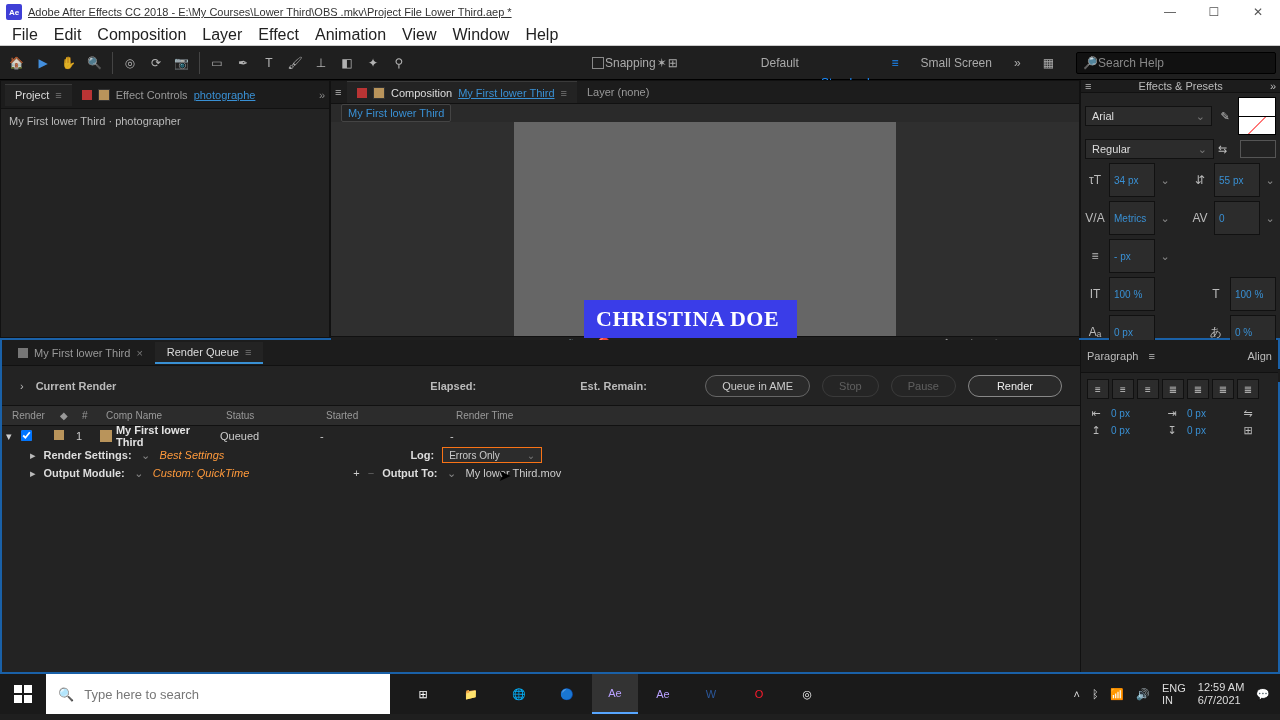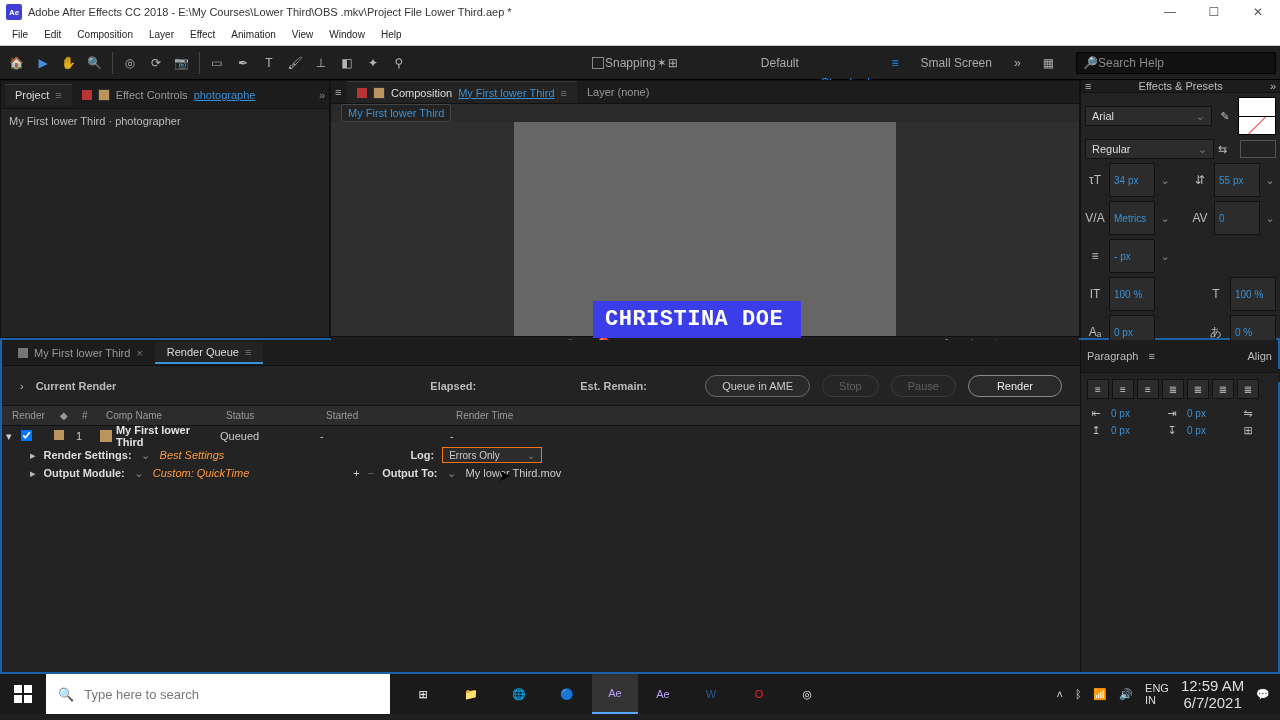--- a/index.html
+++ b/index.html
@@ -1,21 +1,21 @@
 <!DOCTYPE html>
 <html><head>
 <meta charset="utf-8">
 <style>
 * { margin:0; padding:0; box-sizing:border-box; font-family:"Segoe UI",Tahoma,sans-serif; user-select:none; }
 html,body{width:1280px;height:720px;overflow:hidden;background:#1f1f1f;}
 .titlebar{height:24px;background:#fff;display:flex;align-items:center;font-size:11px;color:#333;}
 .titlebar .ae-icon{width:16px;height:16px;background:#3f3fd6;margin:0 6px;display:flex;align-items:center;justify-content:center;color:#fff;font-size:8px;font-weight:bold;border-radius:2px;}
-.titlebar .title{flex:1;}
+.titlebar .title{flex:1;text-decoration:underline;}
 .titlebar .win-btn{width:44px;height:24px;display:flex;align-items:center;justify-content:center;color:#555;font-size:12px;}
-.menubar{height:22px;background:#fff;display:flex;align-items:center;padding:0 4px;font-size:10px;color:#222;border-bottom:1px solid #ccc;}
+.menubar{height:22px;background:#fff;display:flex;align-items:center;padding:0 4px;font-size:16px;color:#222;border-bottom:1px solid #ccc;}
 .menubar span{padding:0 8px;}
 .toolbar{height:34px;background:#1f1f1f;border-bottom:1px solid #000;display:flex;align-items:center;padding:0 4px;color:#aaa;font-size:12px;}
 .toolbar .tool{width:24px;height:24px;margin:0 1px;display:flex;align-items:center;justify-content:center;color:#ccc;opacity:.85;}
 .toolbar .sep{width:1px;height:22px;background:#444;margin:0 4px;}
 .toolbar .snap{display:flex;align-items:center;gap:1px;margin-left:180px;}
 .toolbar .right{margin-left:auto;display:flex;align-items:center;gap:22px;}
 .toolbar .ws.active{color:#1a8cff;margin-top:40px;}
 .toolbar .search{background:#111;height:22px;width:200px;border:1px solid #000;display:flex;align-items:center;padding:0 6px;color:#888;border-radius:2px;}
 .main{display:flex;height:258px;}
 .panel{background:#232323;border:1px solid #111;display:flex;flex-direction:column;color:#bbb;font-size:11px;}
@@ -25,21 +25,21 @@
 .tab .link{color:#3990d4;text-decoration:underline;}
 .tab .sq{width:10px;height:10px;background:#777;}
 .tab .comp-ic{width:12px;height:12px;background:#b9945b;border:1px solid #333;}
 .left-col{width:330px;}
 .left-col .body{padding:6px 8px;font-size:11px;color:#bbb;}
 .center-col{flex:1;display:flex;flex-direction:column;}
 .breadcrumb{height:22px;background:#2a2a2a;display:flex;align-items:center;padding:0 10px;font-size:11px;}
 .breadcrumb span.bc{color:#3990d4;padding:2px 6px;border:1px solid #444;border-radius:2px;background:#232323;}
 .viewer{flex:1;background:#2f2f2f;display:flex;align-items:center;justify-content:center;position:relative;}
 .stage{width:382px;height:214px;background:#666;position:relative;}
-.lower-third{position:absolute;left:79px;bottom:-2px;background:#3a3de8;color:#fff;font-weight:800;font-size:22px;padding:6px 18px 6px 12px;font-family:Liberation Mono, monospace;letter-spacing:0.5px;}
+.lower-third{position:absolute;left:70px;bottom:-2px;background:#3a3de8;color:#fff;font-weight:800;font-size:22px;padding:6px 18px 6px 12px;font-family:Liberation Serif, serif;letter-spacing:0.5px;}
 .viewer-controls{height:24px;background:#1e1e1e;display:flex;align-items:center;padding:0 6px;color:#bbb;font-size:11px;gap:4px;border-top:1px solid #111;}
 .vc-item{padding:0 6px;display:flex;align-items:center;gap:4px;}
 .vc-item .chev{color:#888;}
 .right-col{width:200px;display:flex;flex-direction:column;background:#232323;border-left:1px solid #111;color:#bbb;font-size:11px;}
 .right-col .tabs{justify-content:space-between;}
 .char-panel{flex:1;padding:4px;display:flex;flex-direction:column;gap:4px;}
 .char-row{display:flex;align-items:center;gap:4px;}
 .char-sel{flex:1;height:20px;background:#2c2c2c;border:1px solid #111;display:flex;align-items:center;padding:0 6px;color:#ddd;justify-content:space-between;}
 .char-sel .chev{color:#777;}
 .color-sw{width:38px;height:38px;border:1px solid #000;display:flex;flex-direction:column;}
@@ -88,21 +88,21 @@
 
 .taskbar{height:40px;background:#1a1a1a;display:flex;align-items:center;color:#fff;font-size:11px;}
 .taskbar .start{width:46px;height:100%;display:flex;align-items:center;justify-content:center;background:#1a1a1a;}
 .taskbar .start .win{width:18px;height:18px;display:grid;grid-template-columns:1fr 1fr;grid-template-rows:1fr 1fr;gap:2px;}
 .taskbar .start .win div{background:#fff;}
 .taskbar .search{flex:0 0 344px;height:100%;background:#fff;display:flex;align-items:center;padding:0 12px;color:#777;gap:10px;font-size:13px;}
 .taskbar .icons{display:flex;align-items:center;height:100%;padding-left:10px;gap:2px;}
 .taskbar .tb-ic{width:46px;height:100%;display:flex;align-items:center;justify-content:center;}
 .taskbar .tb-ic.active{border-bottom:2px solid #57a6ff;background:#333;}
 .taskbar .tray{margin-left:auto;display:flex;align-items:center;gap:12px;padding:0 10px;color:#ddd;}
-.taskbar .clock{text-align:center;line-height:1.15;font-size:15px;}
+.taskbar .clock{text-align:left;line-height:1.15;font-size:11px;}
 </style>
 </head>
 <body>
 
 <div class="titlebar">
   <div class="ae-icon">Ae</div>
   <div class="title">Adobe After Effects CC 2018 - E:\My Courses\Lower Third\OBS .mkv\Project File Lower Third.aep *</div>
   <div class="win-btn">—</div>
   <div class="win-btn">☐</div>
   <div class="win-btn">✕</div>

